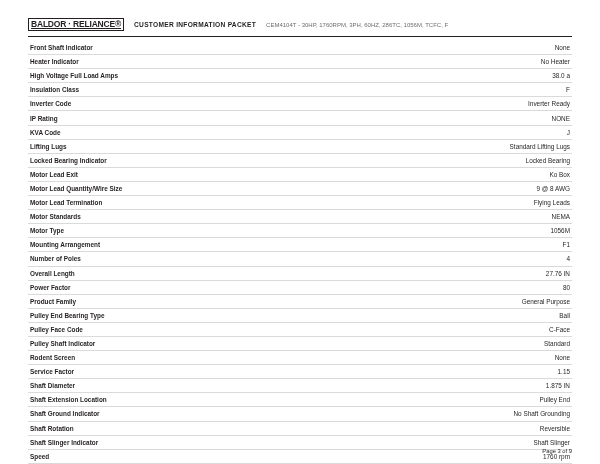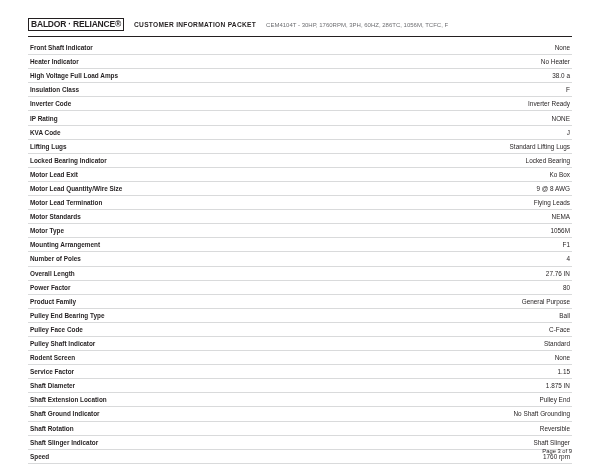--- a/index.html
+++ b/index.html
@@ -32,20 +32,21 @@
   }
   .logo {
     font-size: 8.5px;
     font-weight: bold;
     letter-spacing: -0.2px;
     color: #231f20;
     white-space: nowrap;
     border: 1px solid #231f20;
     padding: 1px 2px 1px 2px;
     line-height: 9px;
+    text-decoration: underline;
   }
   .header-title {
     font-size: 6.6px;
     font-weight: bold;
     letter-spacing: 0.3px;
     color: #231f20;
     white-space: nowrap;
   }
   .header-sub {
     font-size: 6px;

